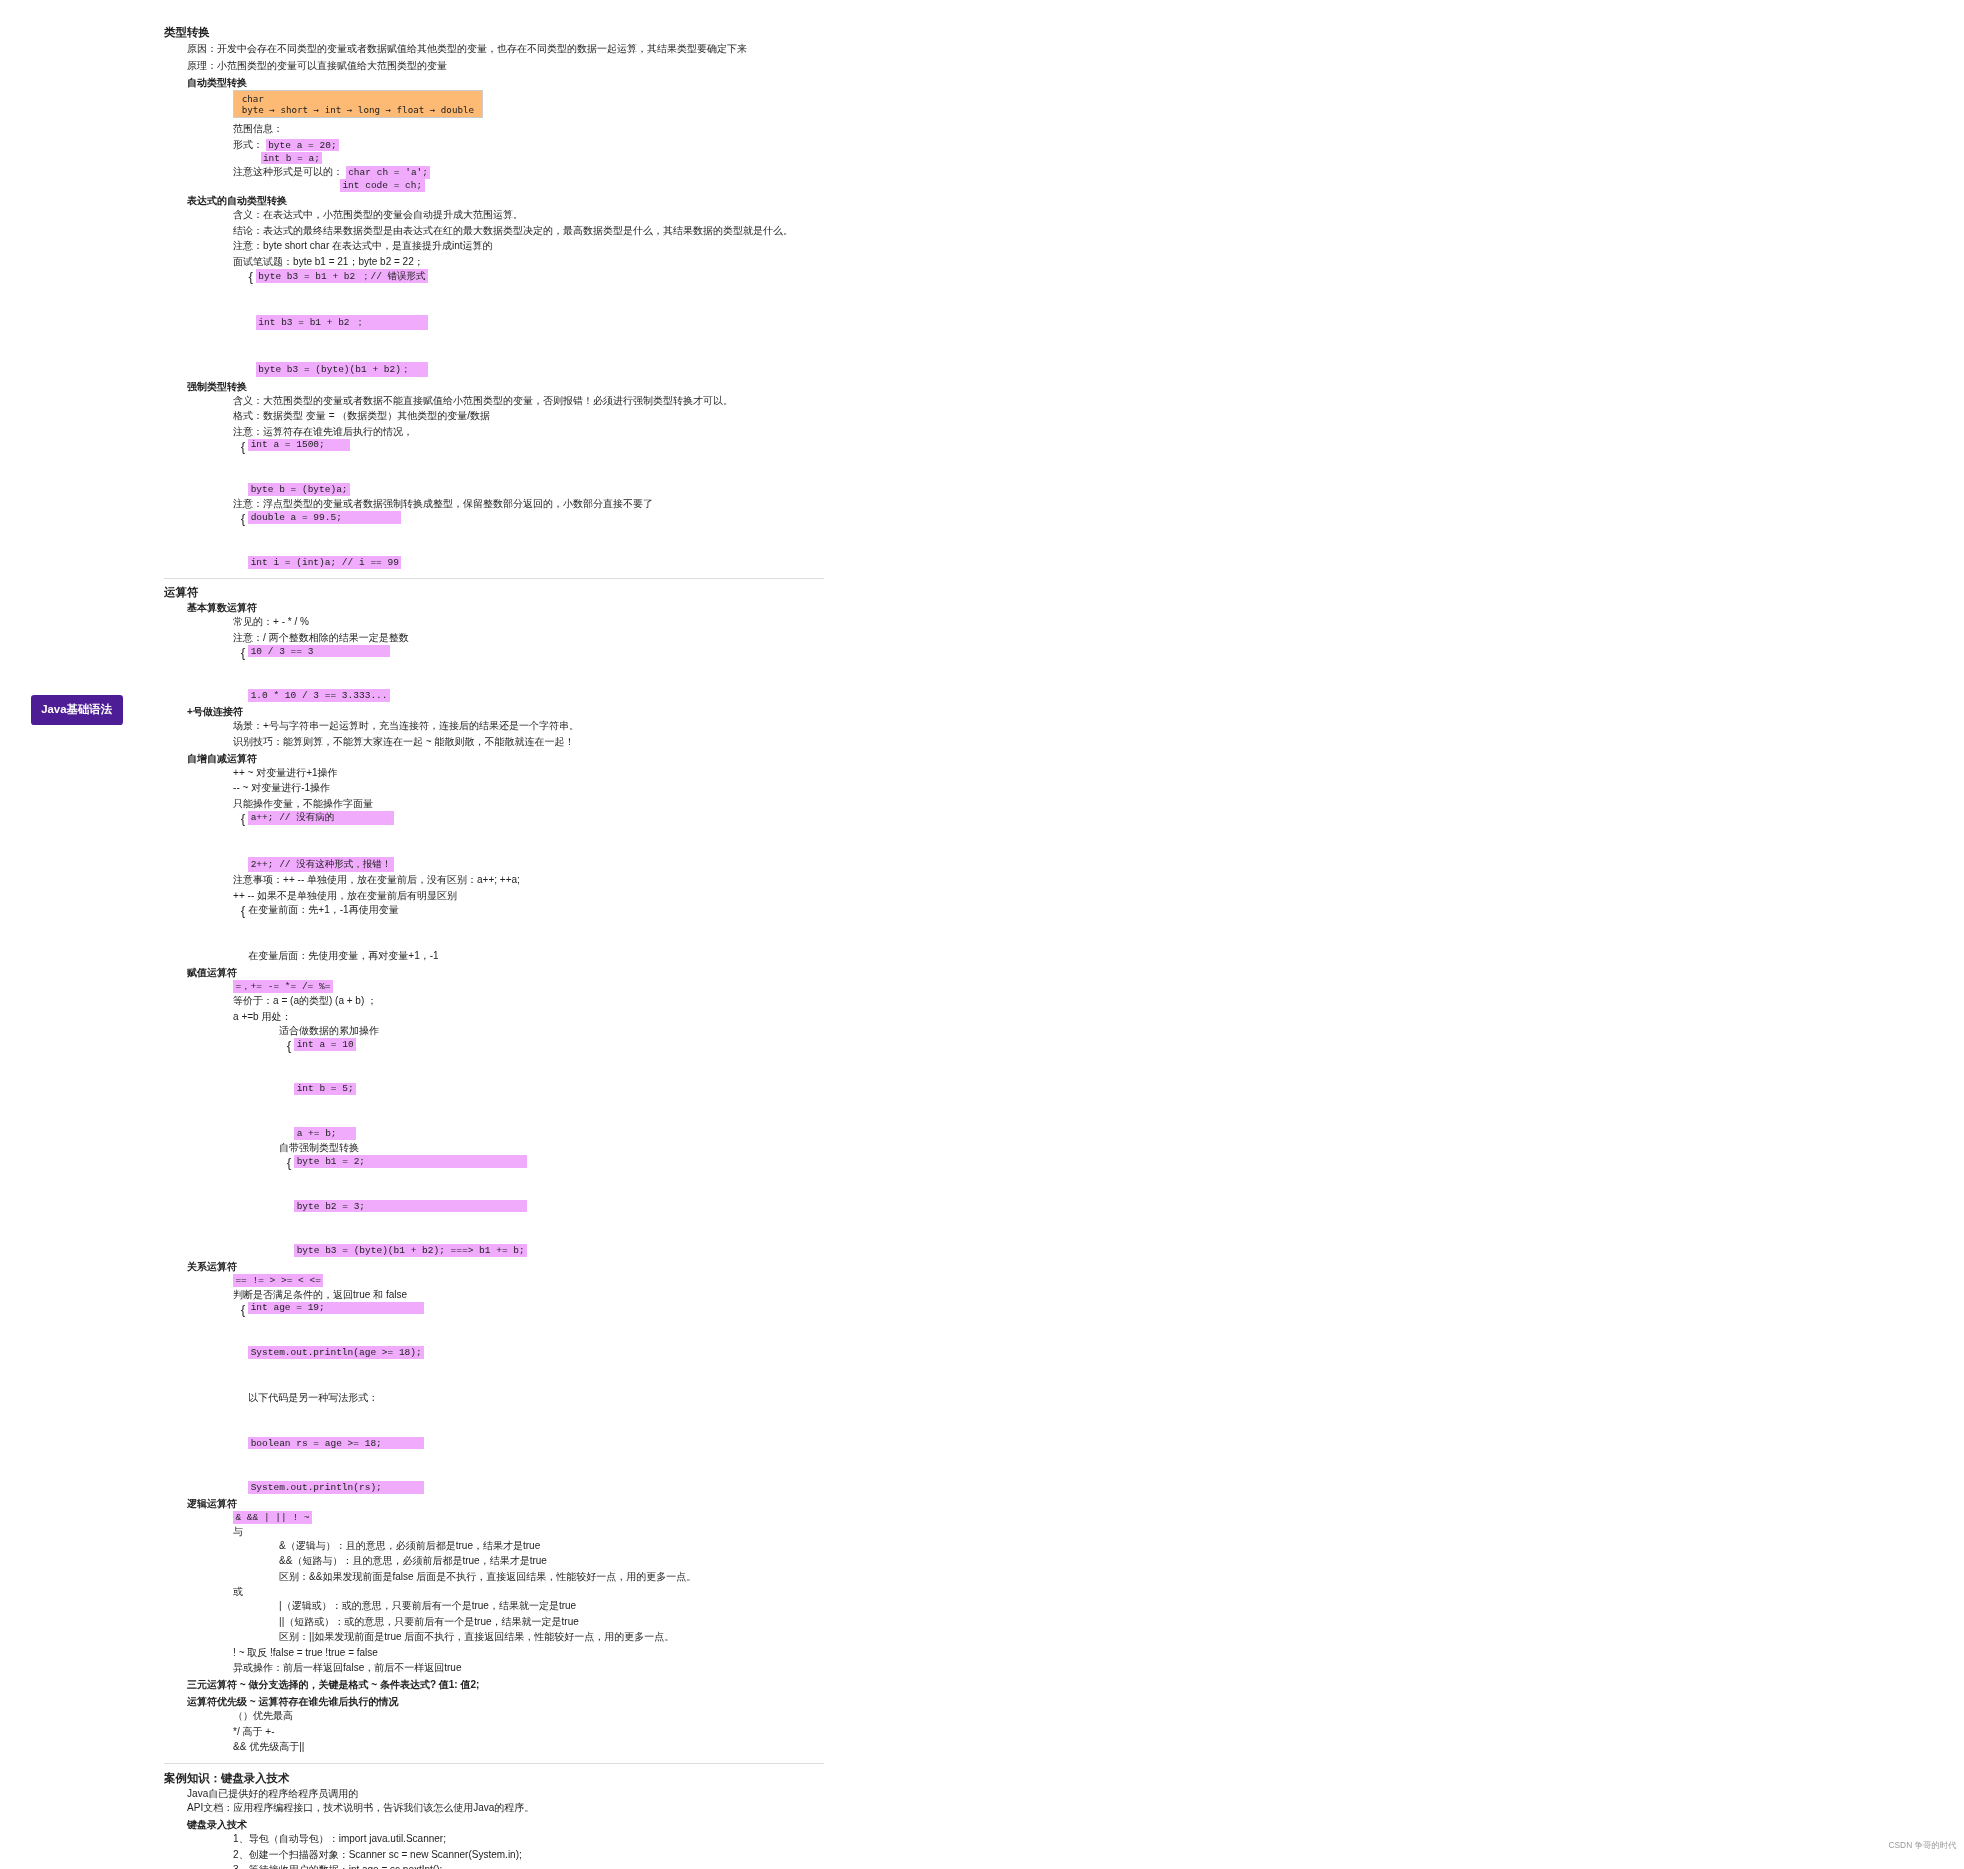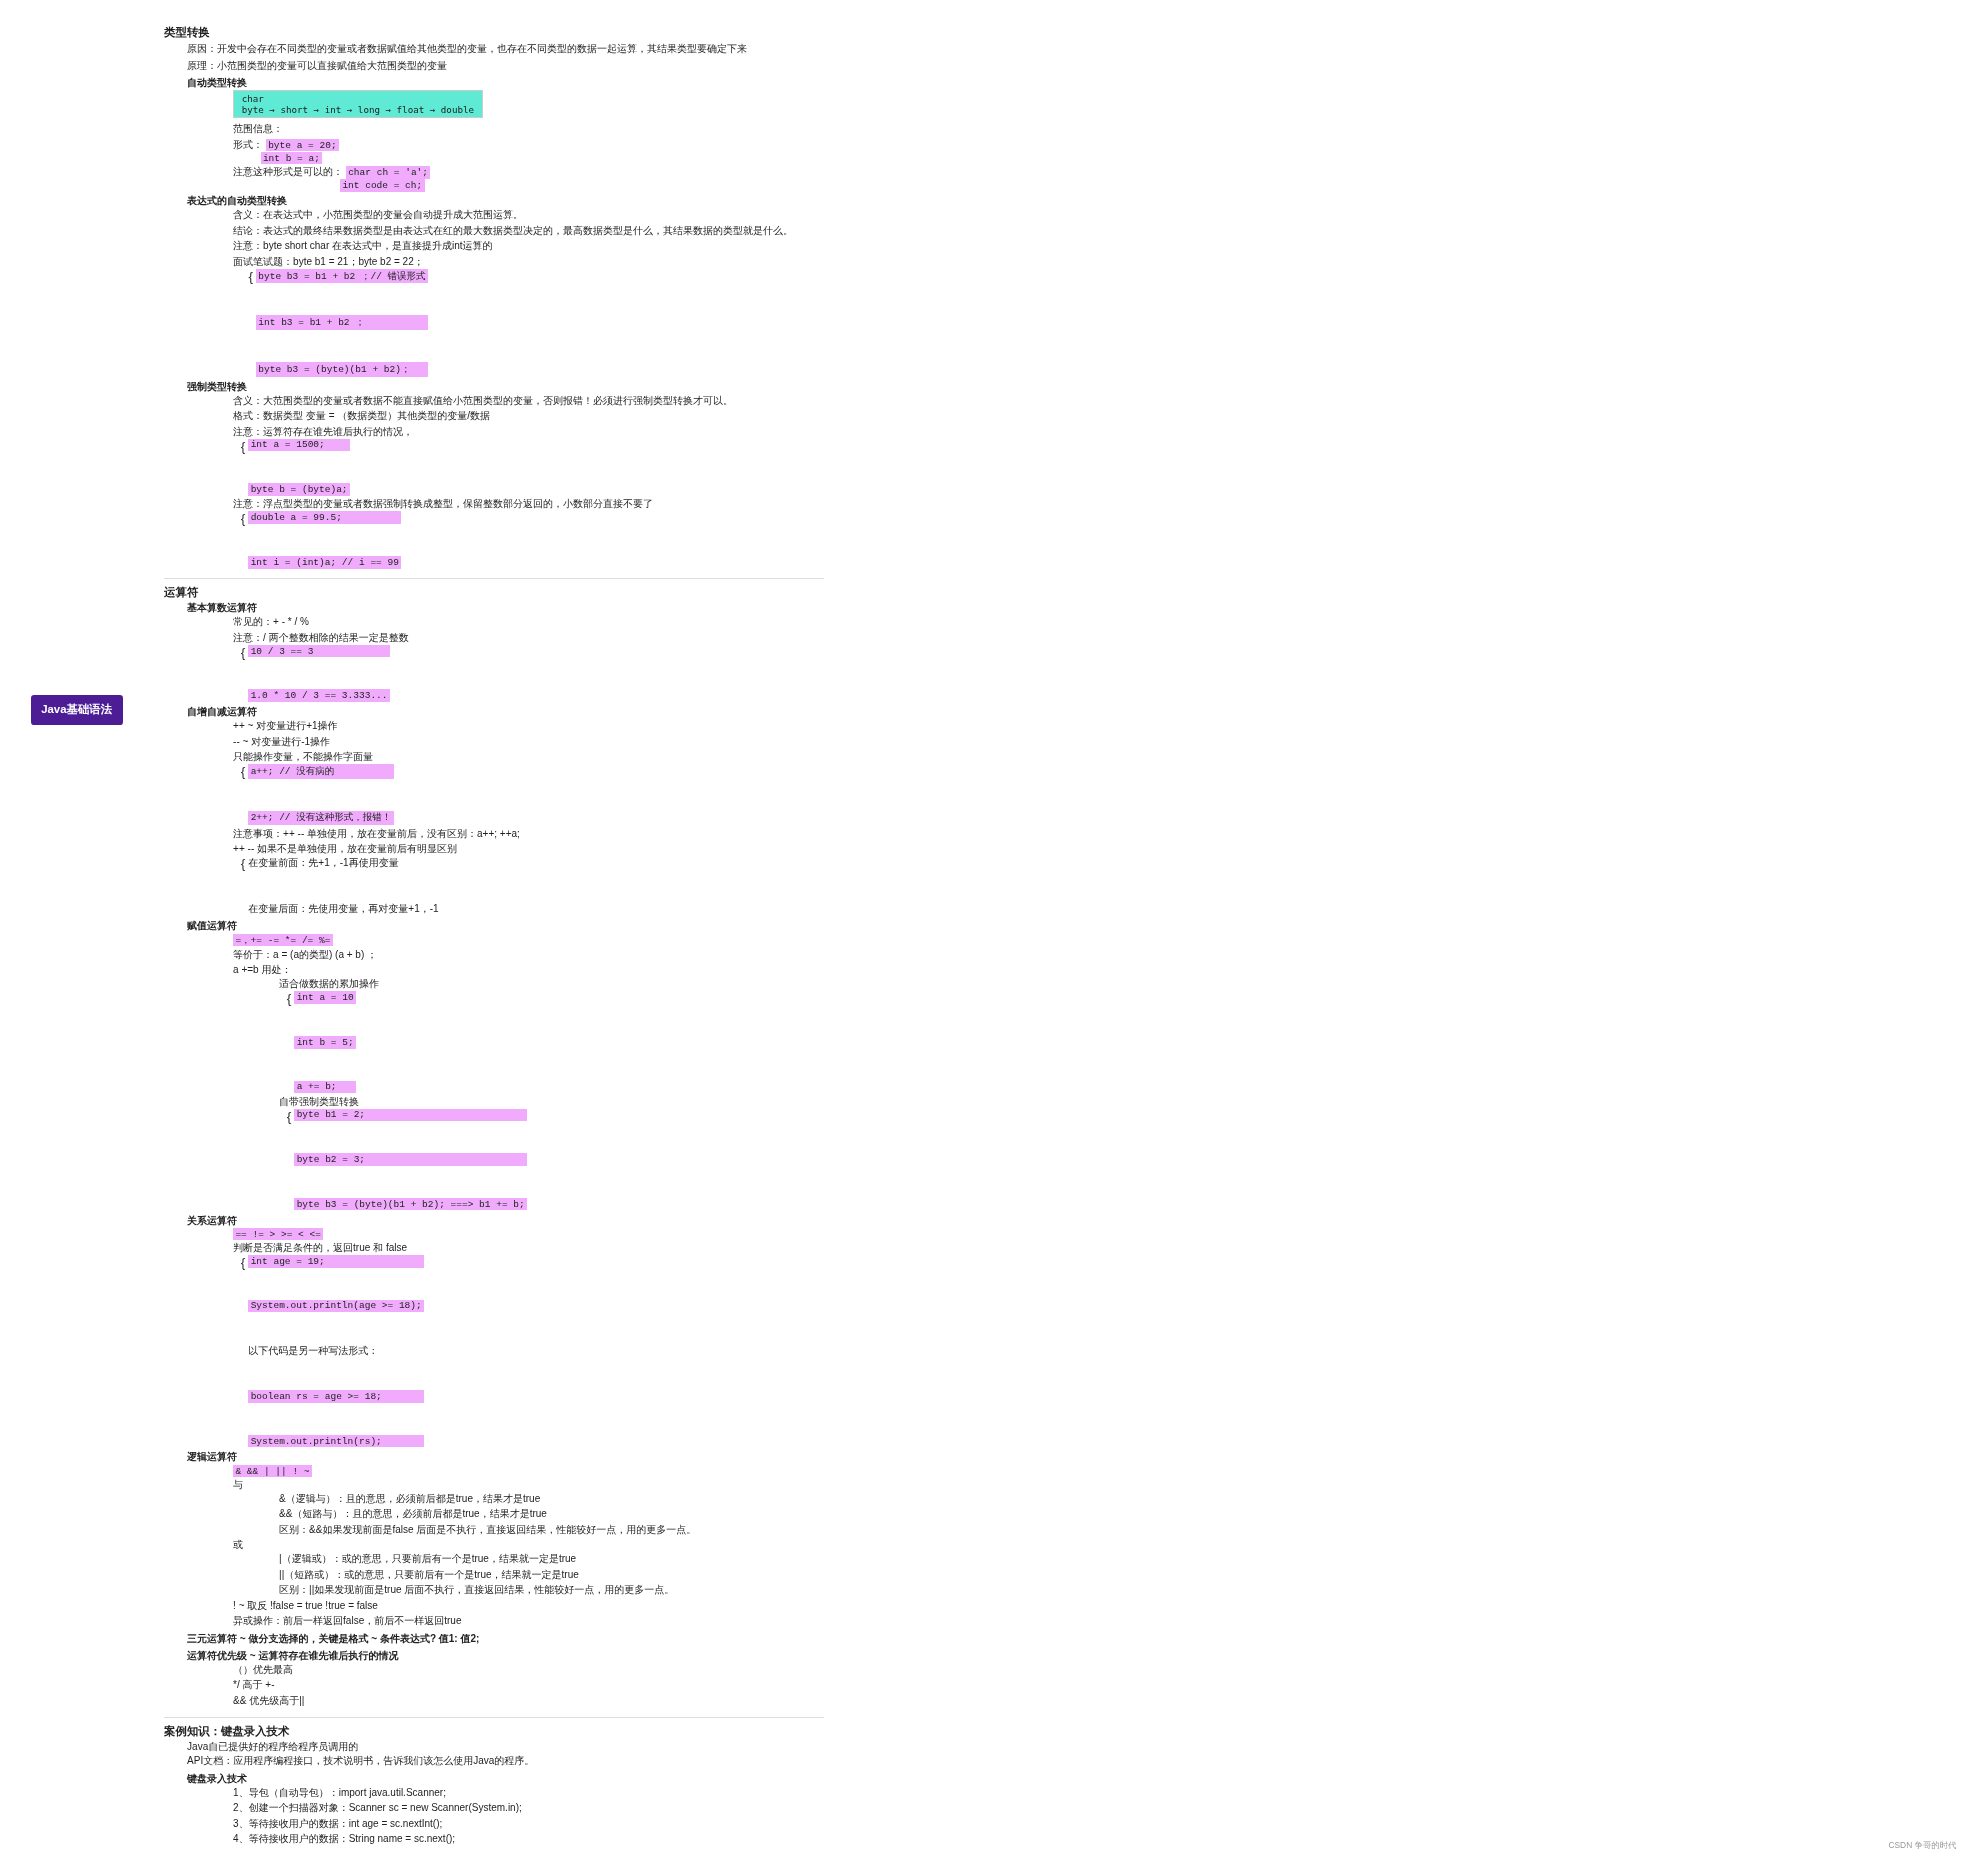--- a/index.html
+++ b/index.html
@@ -125,21 +125,21 @@
       <div class="subsection">
         <span>原因：开发中会存在不同类型的变量或者数据赋值给其他类型的变量，也存在不同类型的数据一起运算，其结果类型要确定下来</span>
       </div>
       <div class="subsection">
         <span>原理：小范围类型的变量可以直接赋值给大范围类型的变量</span>
       </div>
 
       <div class="subsection">
         <div class="mid-label">自动类型转换</div>
         <div class="sub-subsection">
-          <div style="display:inline-block; border:0.8px solid #ccc; background:#5eead4; padding:2.3px 7.6px; font-family:Consolas,monospace; font-size:9.2px; margin-bottom:2.3px;">
+          <div style="display:inline-block; border:0.8px solid #ccc; background:#fdba74; padding:2.3px 7.6px; font-family:Consolas,monospace; font-size:9.2px; margin-bottom:2.3px;">
             char<br>
             byte → short → int → long → float → double
           </div>
         </div>
         <div class="sub-subsection">
           <span>范围信息：</span>
         </div>
         <div class="sub-subsection">
           <span>形式：</span>
           <span class="mono">byte a = 20;</span>
@@ -226,20 +226,29 @@
           <div class="line-block" style="margin-left:7.6px;">
             <div class="brace-sm">{</div>
             <div class="inner-lines">
               <span class="mono">10 / 3 == 3</span>
               <span class="mono">1.0 * 10 / 3 == 3.333...</span>
             </div>
           </div>
         </div>
       </div>
 
+      <div class="subsection">
+        <div class="mid-label">+号做连接符</div>
+        <div class="sub-subsection">
+          <span>场景：+号与字符串一起运算时，充当连接符，连接后的结果还是一个字符串。</span>
+        </div>
+        <div class="sub-subsection">
+          <span>识别技巧：能算则算，不能算大家连在一起 ~ 能散则散，不能散就连在一起！</span>
+        </div>
+      </div>
 
       <div class="subsection">
         <div class="mid-label">自增自减运算符</div>
         <div class="sub-subsection">
           <span>++ ~ 对变量进行+1操作</span>
         </div>
         <div class="sub-subsection">
           <span>-- ~ 对变量进行-1操作</span>
         </div>
         <div class="sub-subsection">

